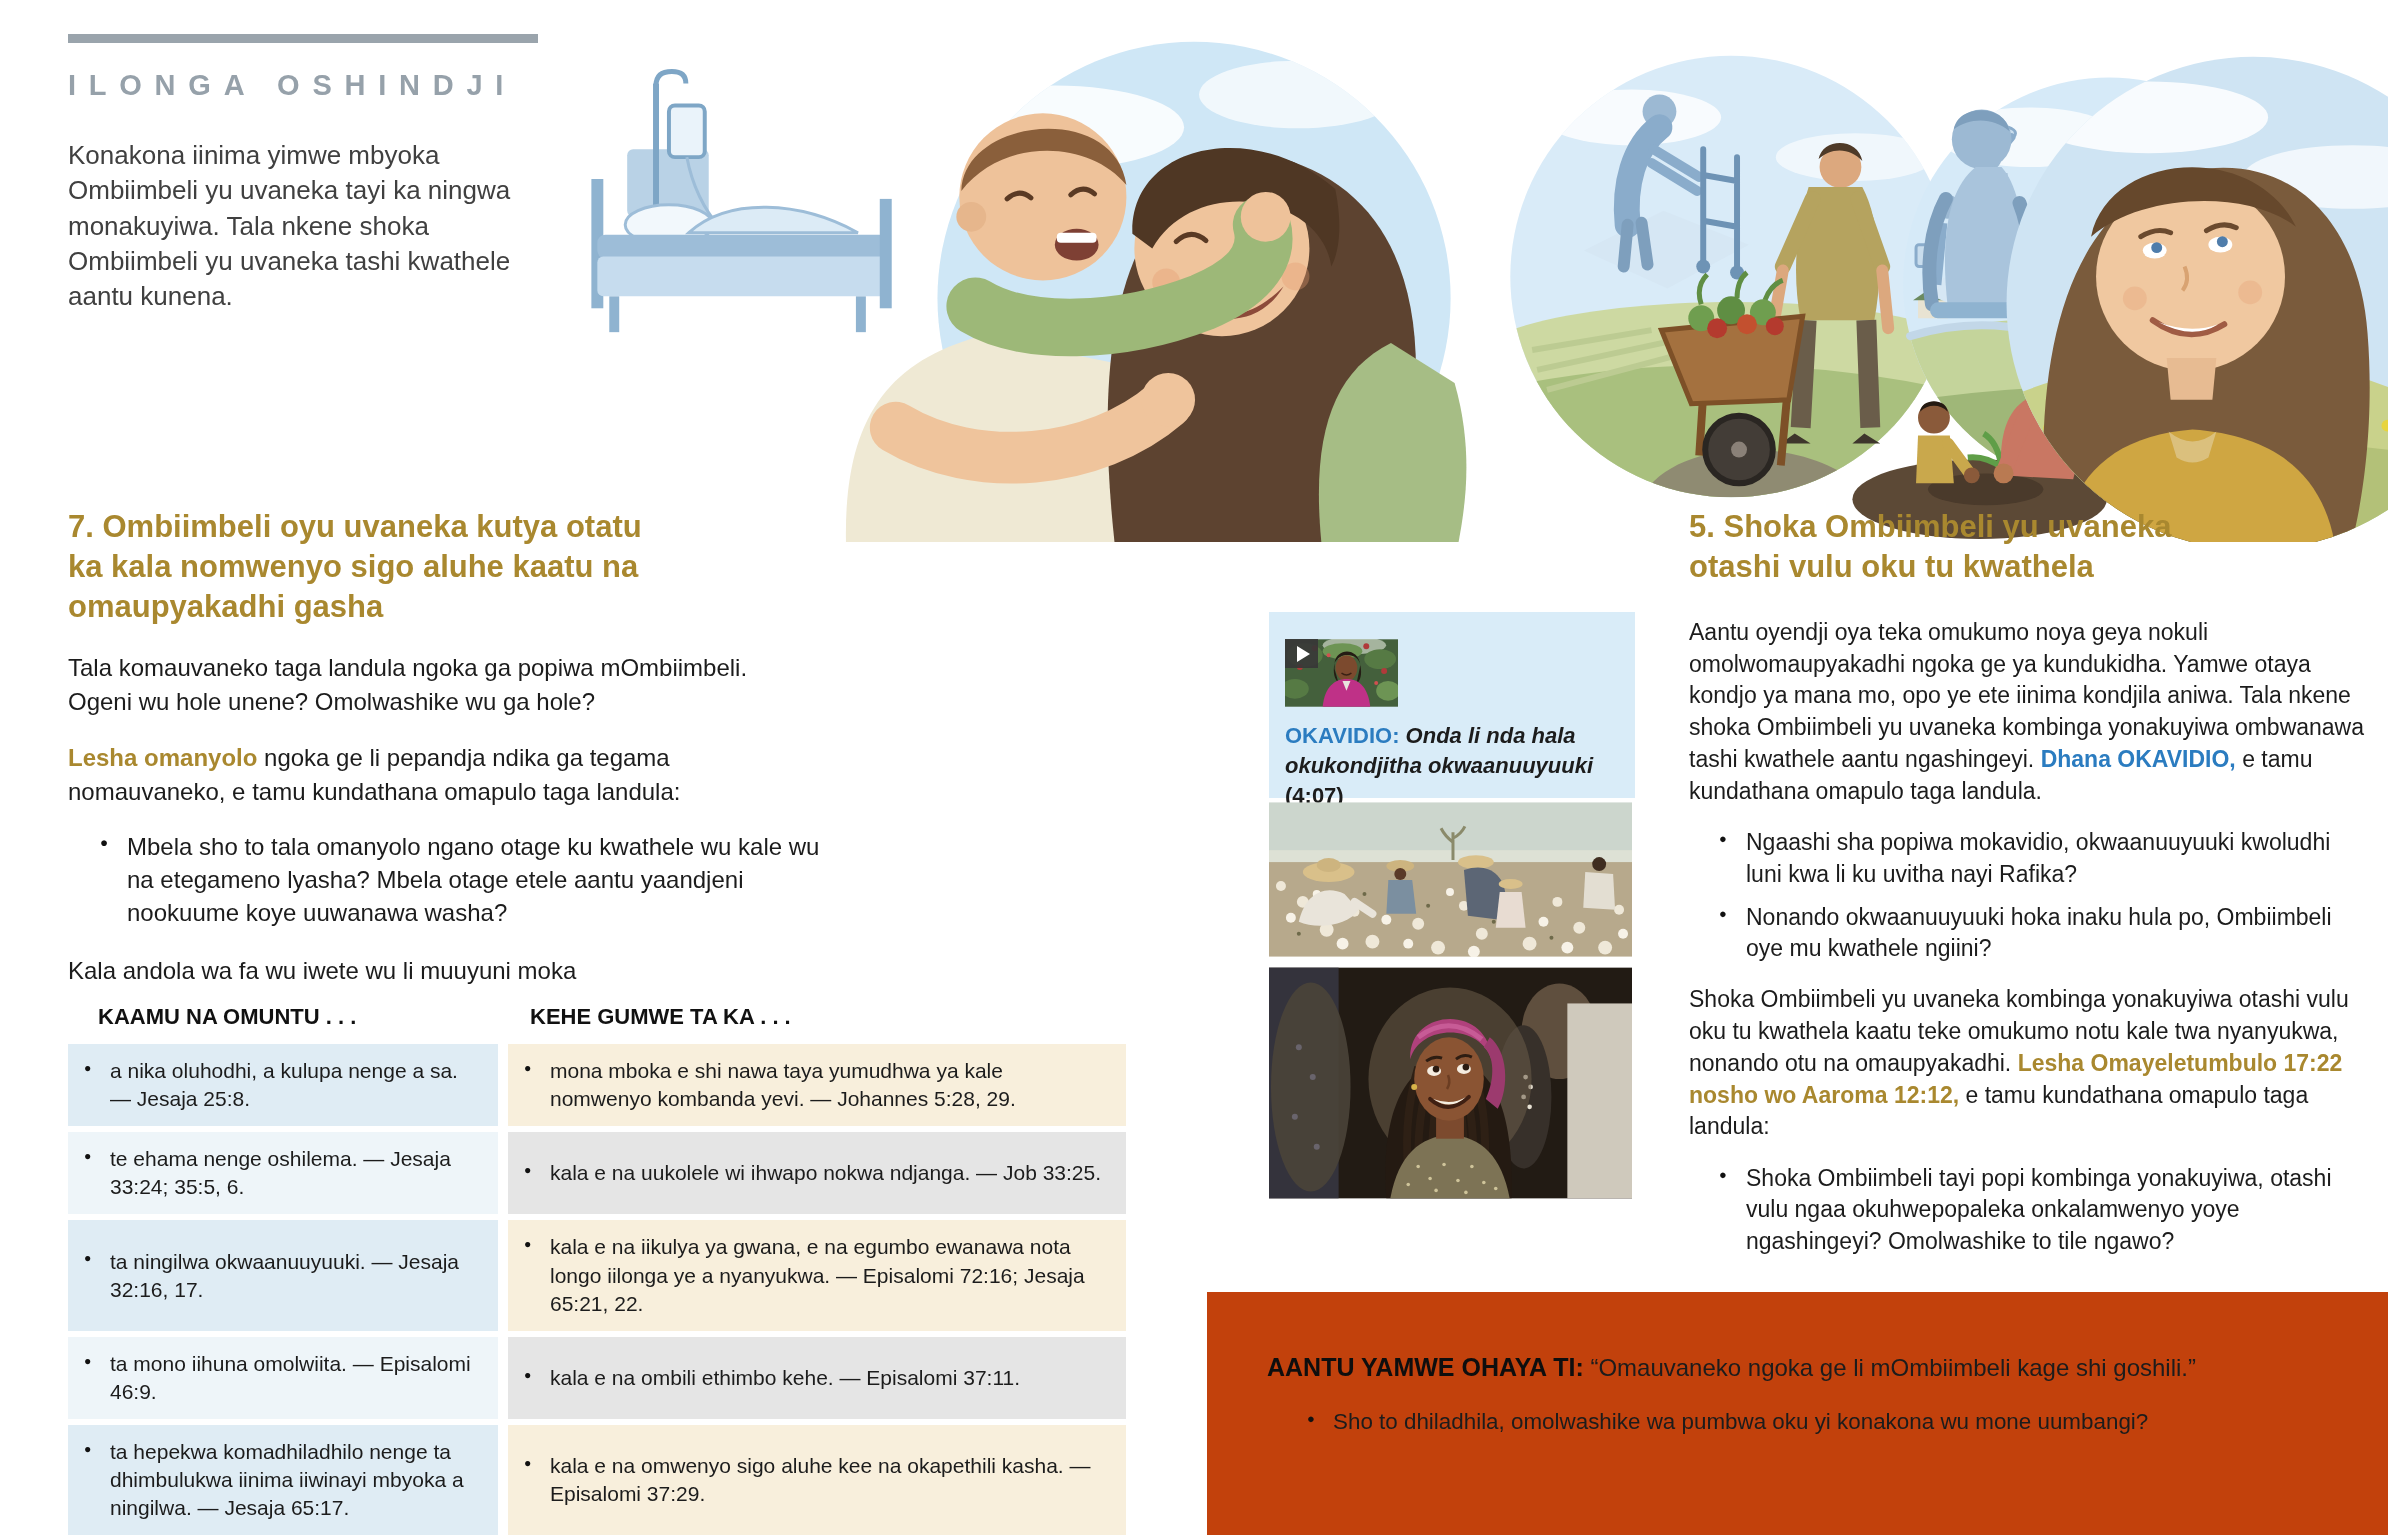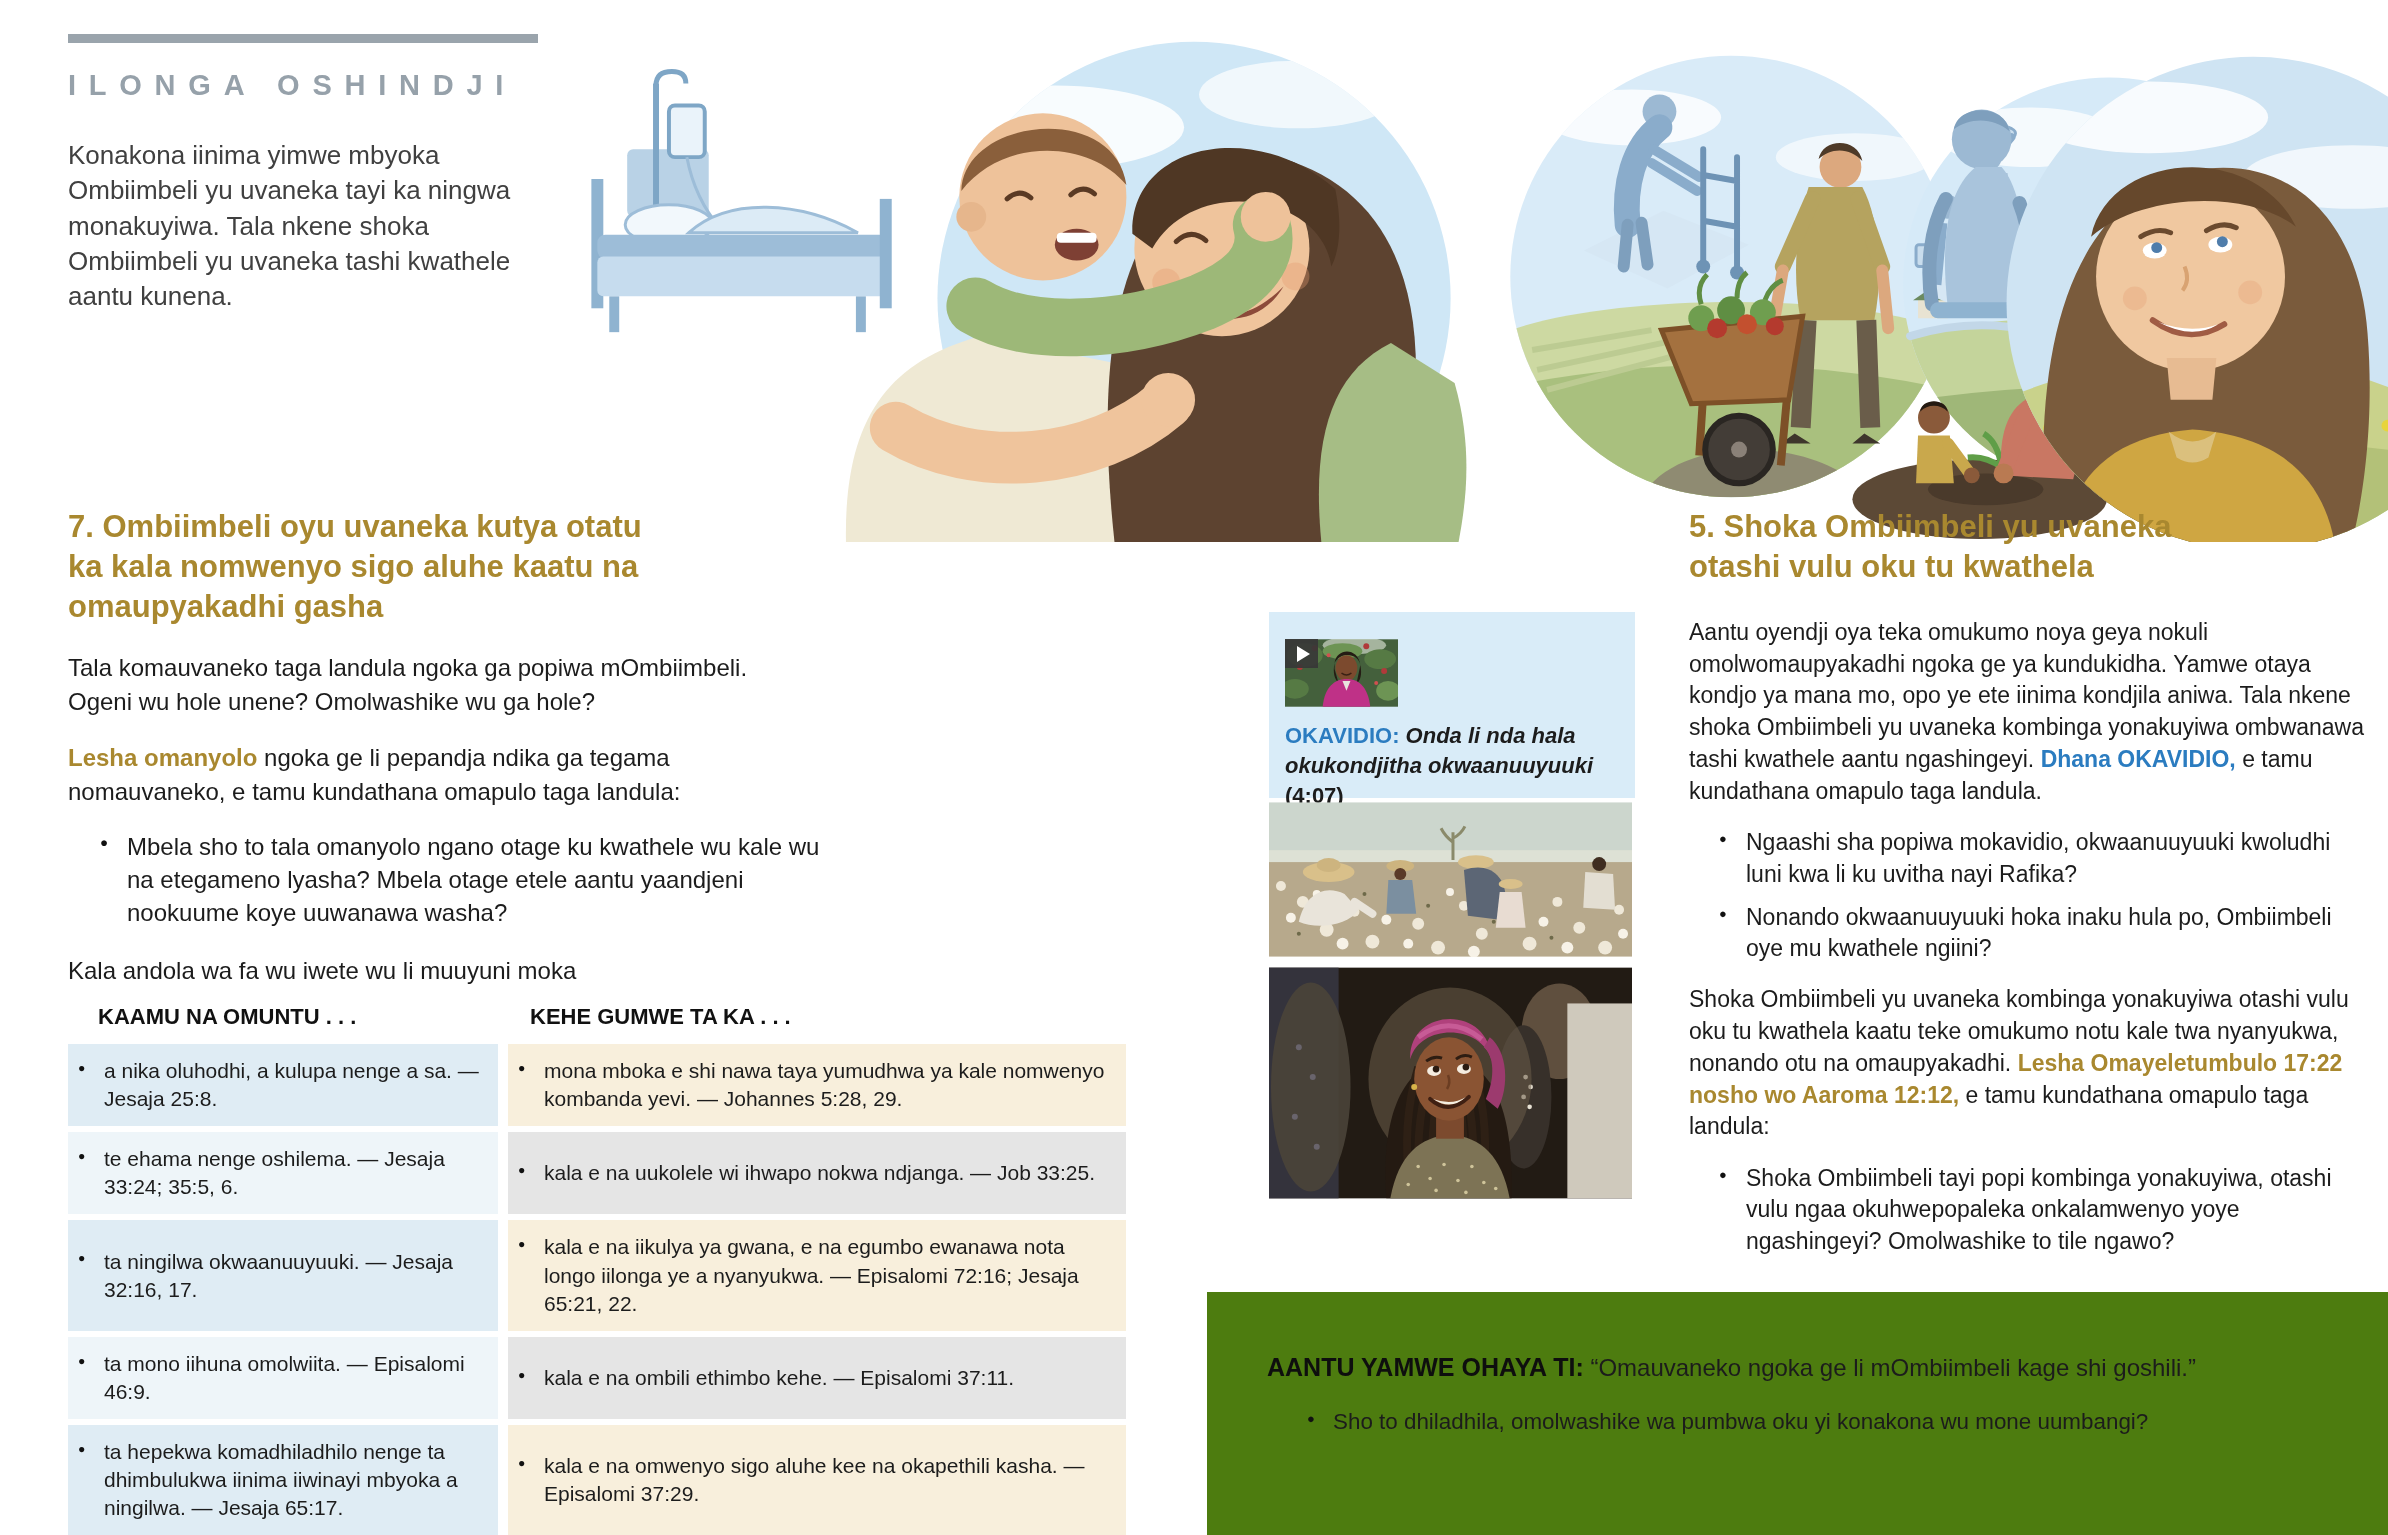--- a/index.html
+++ b/index.html
@@ -34,21 +34,21 @@
   ul.bl li::before { content:"●"; position:absolute; left:0; top:0.22em; font-size:0.56em; color:#111; }
   .lead-line { margin-bottom:14px !important; }
 
   
   .ptable { margin-top:16px; width:1058px; }
   .thead { display:grid; grid-template-columns:430px 618px; column-gap:10px; margin-bottom:14px; }
   .thead span { font-size:22px; font-weight:700; color:#111; }
   .thead .h1 { padding-left:30px; }
   .thead .h2h { padding-left:22px; }
   .trow { display:grid; grid-template-columns:430px 618px; column-gap:10px; margin-bottom:6px; }
-  .tcell { display:flex; align-items:center; padding:13px 10px; font-size:21px; line-height:1.34; box-sizing:border-box; }
+  .tcell { display:flex; align-items:center; padding:13px 16px; font-size:21px; line-height:1.34; box-sizing:border-box; }
   .tcell .inner { position:relative; padding-left:26px; }
   .tcell .inner::before { content:"●"; position:absolute; left:0; top:0.22em; font-size:0.58em; color:#111; }
   .trow.odd .tl { background:#dfecf4; }
   .trow.odd .tr { background:#f8efdc; }
   .trow.even .tl { background:#eef5f9; }
   .trow.even .tr { background:#e5e5e5; }
 
   
   .col-mid { position:absolute; left:1269px; top:612px; width:366px; }
   .video-box { background:#d9ecf8; height:186px; box-sizing:border-box; padding:27px 16px; }
@@ -65,21 +65,21 @@
   .photo2 { height:244px; margin-top:4px; }
 
   
   .col-right { position:absolute; left:1689px; top:507px; width:694px; }
   .col-right h2 { width:537px; margin-bottom:30px; }
   .col-right p { font-size:23px; line-height:1.38; margin-bottom:20px; }
   .col-right ul.bl { margin:0 0 20px 0; padding-left:30px; }
   .col-right ul.bl li { font-size:23px; line-height:1.36; width:617px; margin-bottom:12px; }
 
   
-  .quote-box { position:absolute; left:1207px; top:1292px; width:1181px; height:244px; background:#4d7c0f; box-sizing:border-box; padding:58px 80px 0 60px; }
+  .quote-box { position:absolute; left:1207px; top:1292px; width:1181px; height:244px; background:#c2410c; box-sizing:border-box; padding:58px 80px 0 60px; }
   .quote-box .qline { font-size:24px; line-height:1.4; }
   .qlabel { font-weight:700; color:#0e0e0e; font-size:25px; }
   .quote-box ul.bl { margin:22px 0 0 0; padding-left:40px; }
   .quote-box ul.bl li { font-size:22.4px; width:995px; position:relative; padding-left:26px; line-height:1.36; }
   .quote-box ul.bl li::before { content:"●"; position:absolute; left:0; top:0.2em; font-size:0.58em; }
 </style>
 </head>
 <body>
 
 <div class="page">

